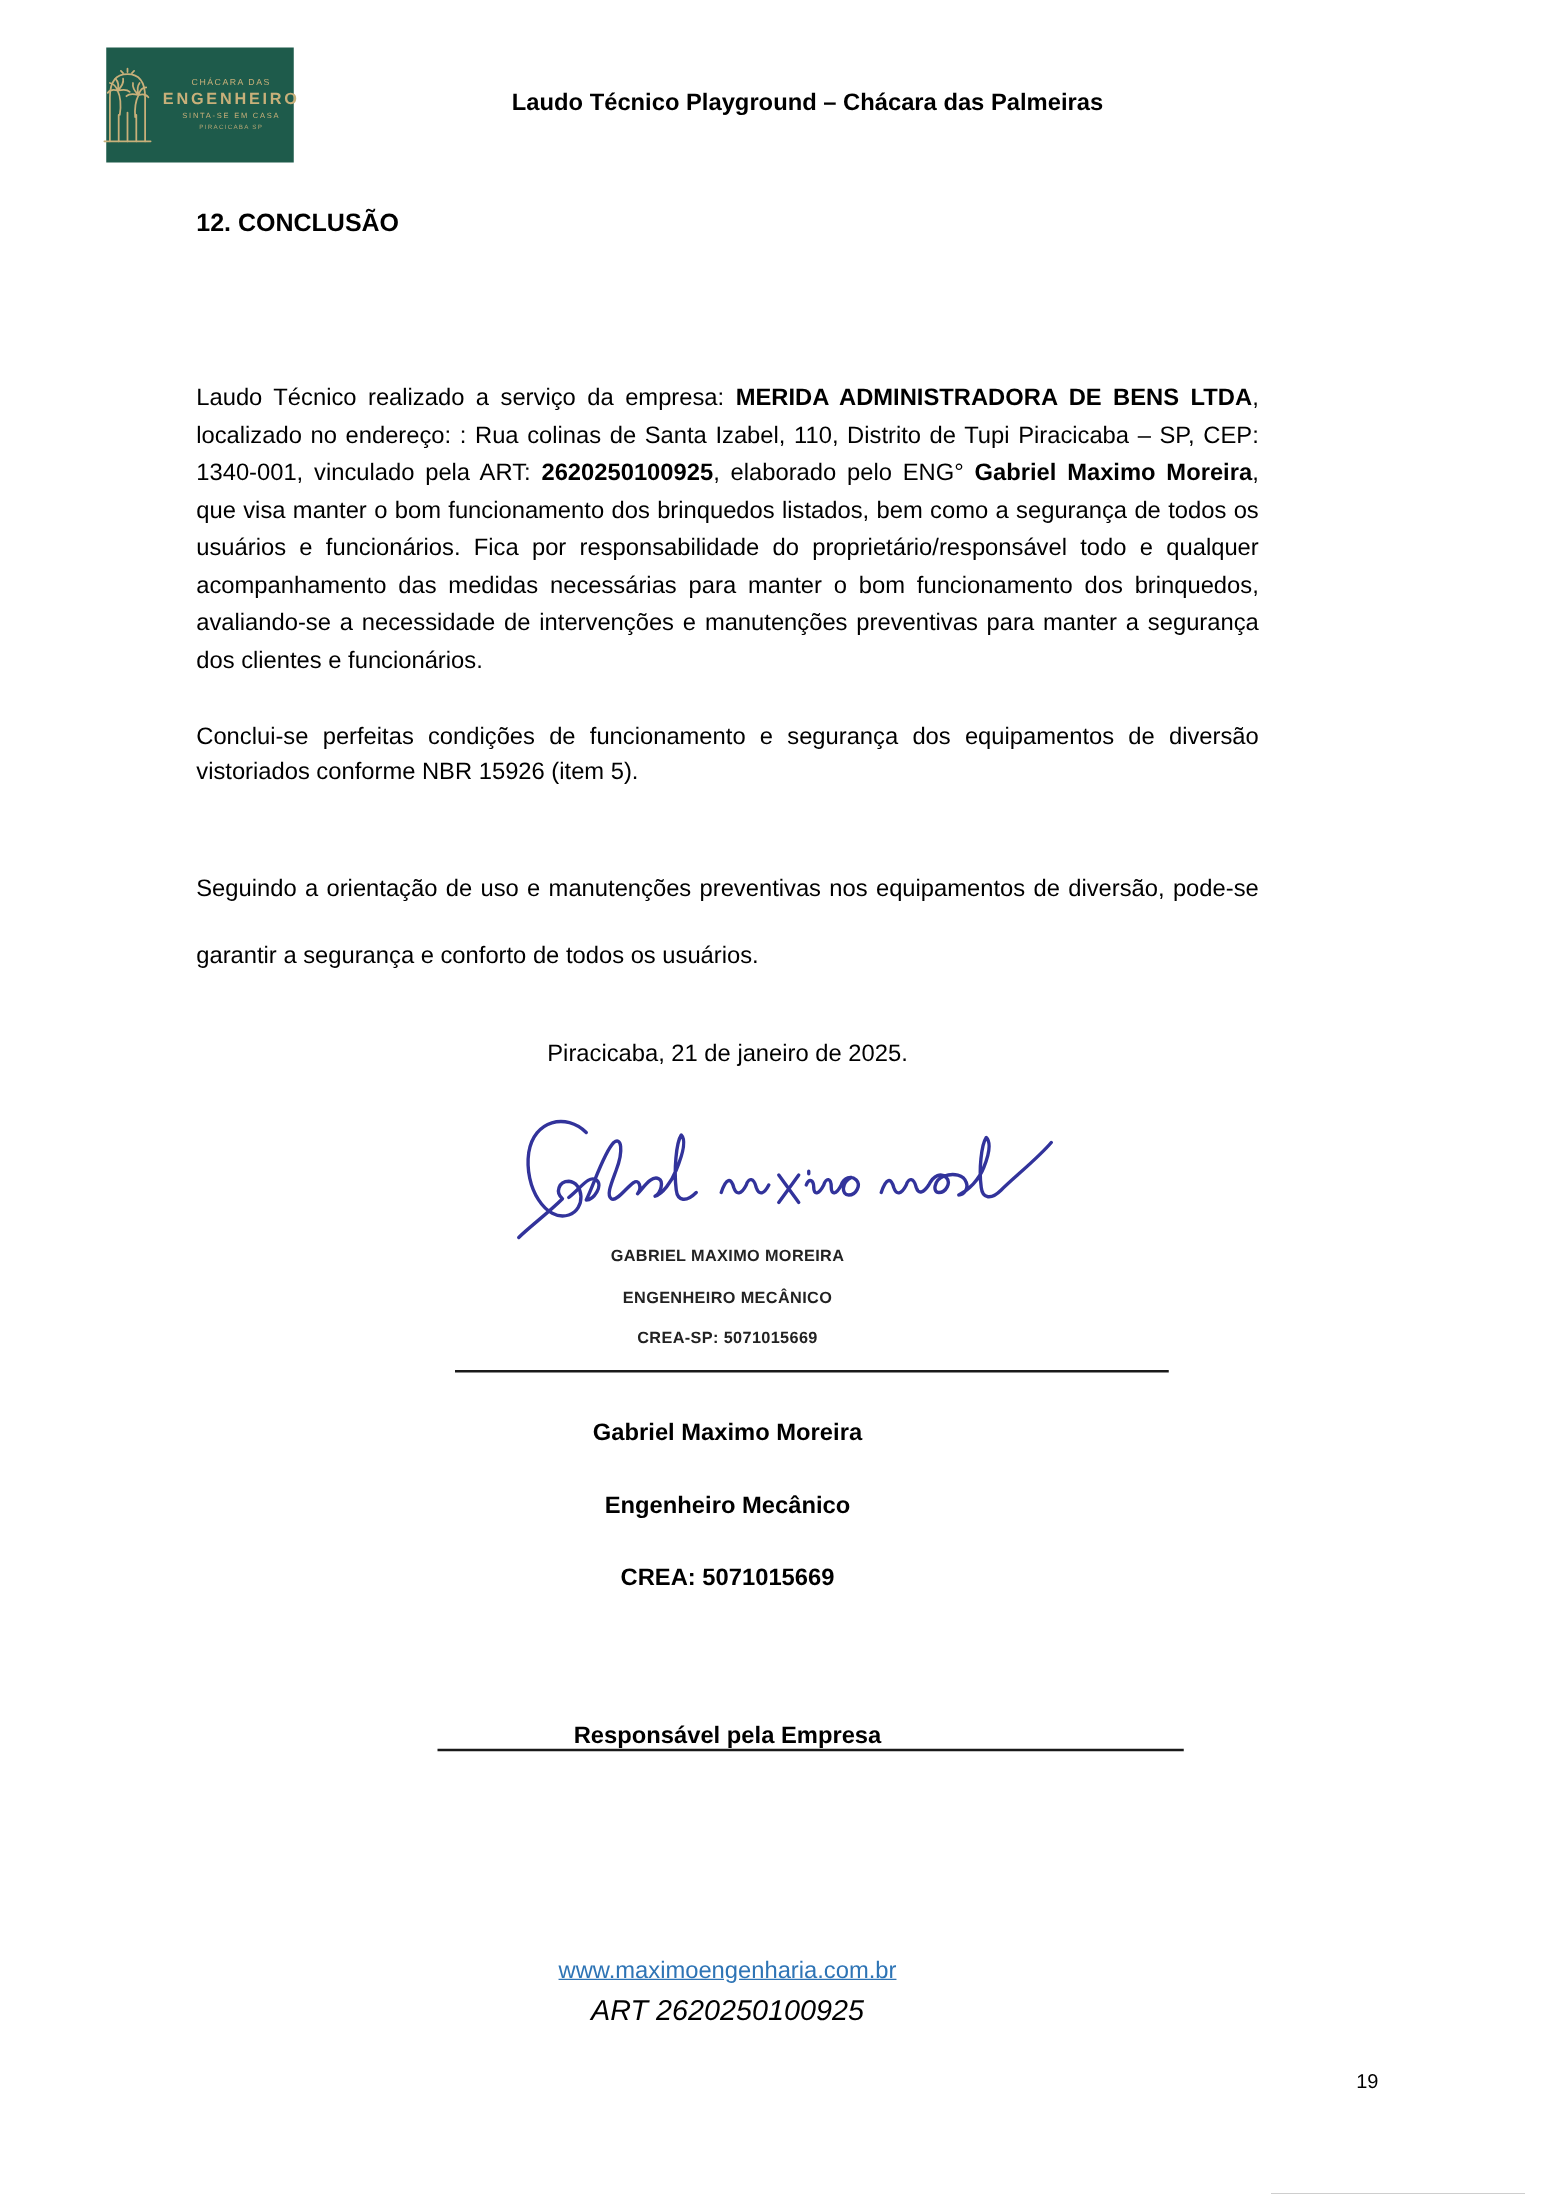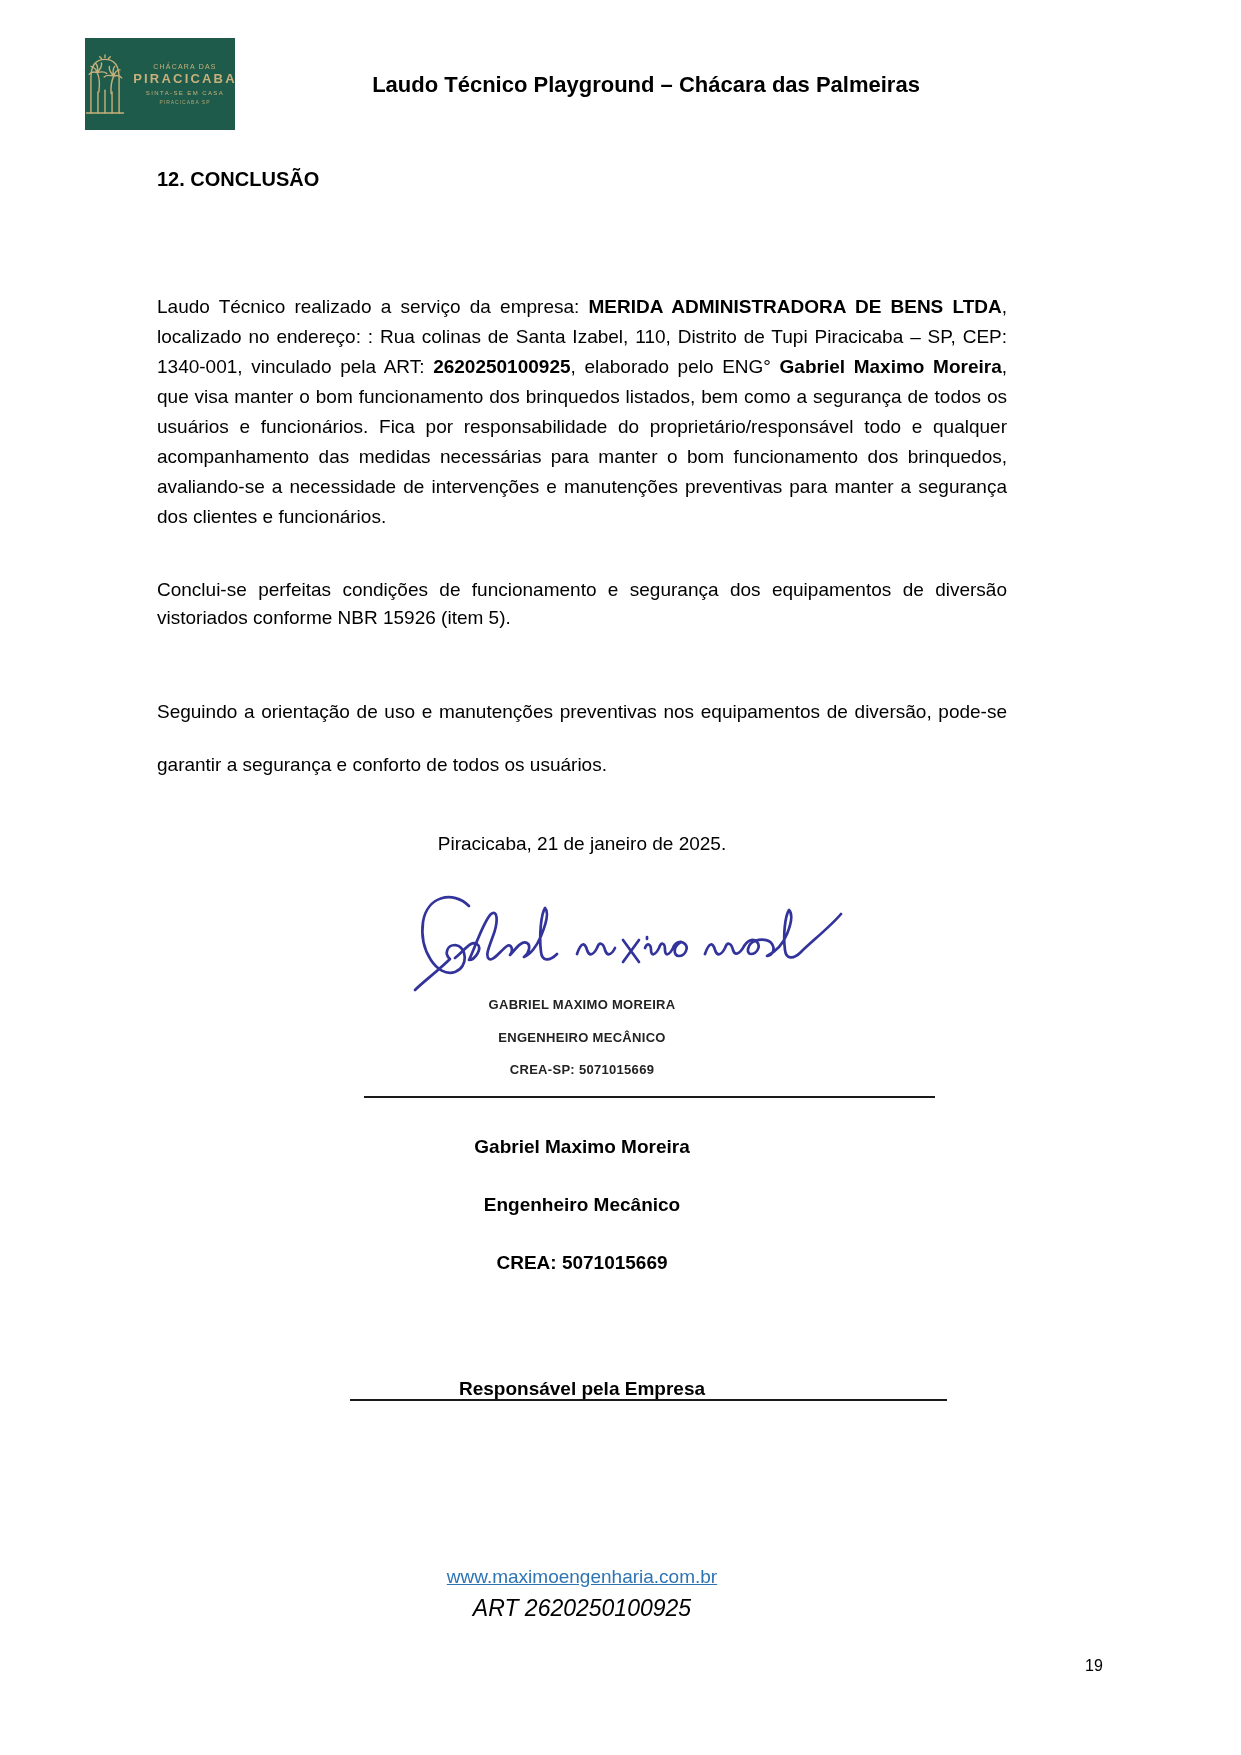--- a/index.html
+++ b/index.html
@@ -20,28 +20,28 @@
     color:var(--logo-fg,#C8B07A);
   }
   .logo svg{flex:0 0 auto;}
   .logo-text{display:flex;flex-direction:column;align-items:center;line-height:1.25;}
   .logo-l1{font-size:7px;letter-spacing:1.2px;}
   .logo-l2{font-size:13px;font-weight:bold;letter-spacing:2.2px;}
   .logo-l3{font-size:6px;letter-spacing:1.4px;margin-top:2px;}
   .logo-l4{font-size:5px;letter-spacing:1px;margin-top:2px;opacity:.85;}
   .header-title{
     position:absolute;left:235px;top:72px;width:822px;
-    text-align:center;font-size:22px;font-weight:bold;color:#000;
+    text-align:center;font-size:19px;font-weight:bold;color:#000;
   }
   
   .content{position:absolute;left:157px;top:0;width:850px;}
   .heading{position:absolute;top:168px;left:0;font-size:20px;font-weight:bold;color:#000;}
   .para{position:absolute;left:0;width:850px;font-size:19px;color:#000;
         text-align:justify;text-align-last:left;}
-  .p1{top:256px;line-height:30px;margin-top:36px;}
+  .p1{top:268px;line-height:30px;margin-top:36px;}
   .p2{top:557px;line-height:28px;}
   .p3{top:666px;line-height:53px;}
   .b{font-weight:bold;}
   .date-line{position:absolute;top:833px;left:0;width:850px;text-align:center;
              font-size:19px;font-weight:normal;color:#000;}
   
   .sig-svg{position:absolute;top:888px;left:250px;}
   .sig-svg path{stroke:var(--ink,#32339B);fill:none;stroke-width:2.7;
                 stroke-linecap:round;stroke-linejoin:round;}
   .stamp{position:absolute;left:0;width:850px;text-align:center;
@@ -71,21 +71,21 @@
       <line x1="4" y1="70" x2="46" y2="70"></line>
       <line x1="17" y1="46" x2="17" y2="70"></line>
       <line x1="25" y1="44" x2="25" y2="70"></line>
       <line x1="33" y1="46" x2="33" y2="70"></line>
       <path d="M18 46 Q20 32 16 24 M16 24 Q10 22 7 26 M16 24 Q14 18 9 17 M16 24 Q18 17 14 13 M16 24 Q22 18 21 13 M16 24 Q24 22 27 25"></path>
       <path d="M32 48 Q31 36 35 28 M35 28 Q41 26 44 30 M35 28 Q37 21 42 21 M35 28 Q33 21 36 17 M35 28 Q29 22 30 17 M35 28 Q27 26 24 29"></path>
       <path d="M25 7 l0 -3 M21 8 l-2 -2 M29 8 l2 -2"></path>
     </svg>
     <div class="logo-text">
       <span class="logo-l1">CHÁCARA DAS</span>
-      <span class="logo-l2">PIRACICABA</span>
+      <span class="logo-l2">ENGENHEIRO</span>
       <span class="logo-l3">SINTA-SE EM CASA</span>
       <span class="logo-l4">PIRACICABA SP</span>
     </div>
   </div>
   <div class="header-title">Laudo Técnico Playground – Chácara das Palmeiras</div>
 
   <div class="content">
     <div class="heading">12. CONCLUSÃO</div>
 
     <p class="para p1"><span>Laudo Técnico realizado a serviço da empresa: </span><span class="b">MERIDA ADMINISTRADORA DE BENS LTDA</span><span>, localizado no endereço: : Rua colinas de Santa Izabel, 110, Distrito de Tupi Piracicaba – SP, CEP: 1340-001, vinculado pela ART: </span><span class="b">2620250100925</span><span>, elaborado pelo ENG° </span><span class="b">Gabriel Maximo Moreira</span><span>, que visa manter o bom funcionamento dos brinquedos listados, bem como a segurança de todos os usuários e funcionários. Fica por responsabilidade do proprietário/responsável todo e qualquer acompanhamento das medidas necessárias para manter o bom funcionamento dos brinquedos, avaliando-se a necessidade de intervenções e manutenções preventivas para manter a segurança dos clientes e funcionários.</span></p>

